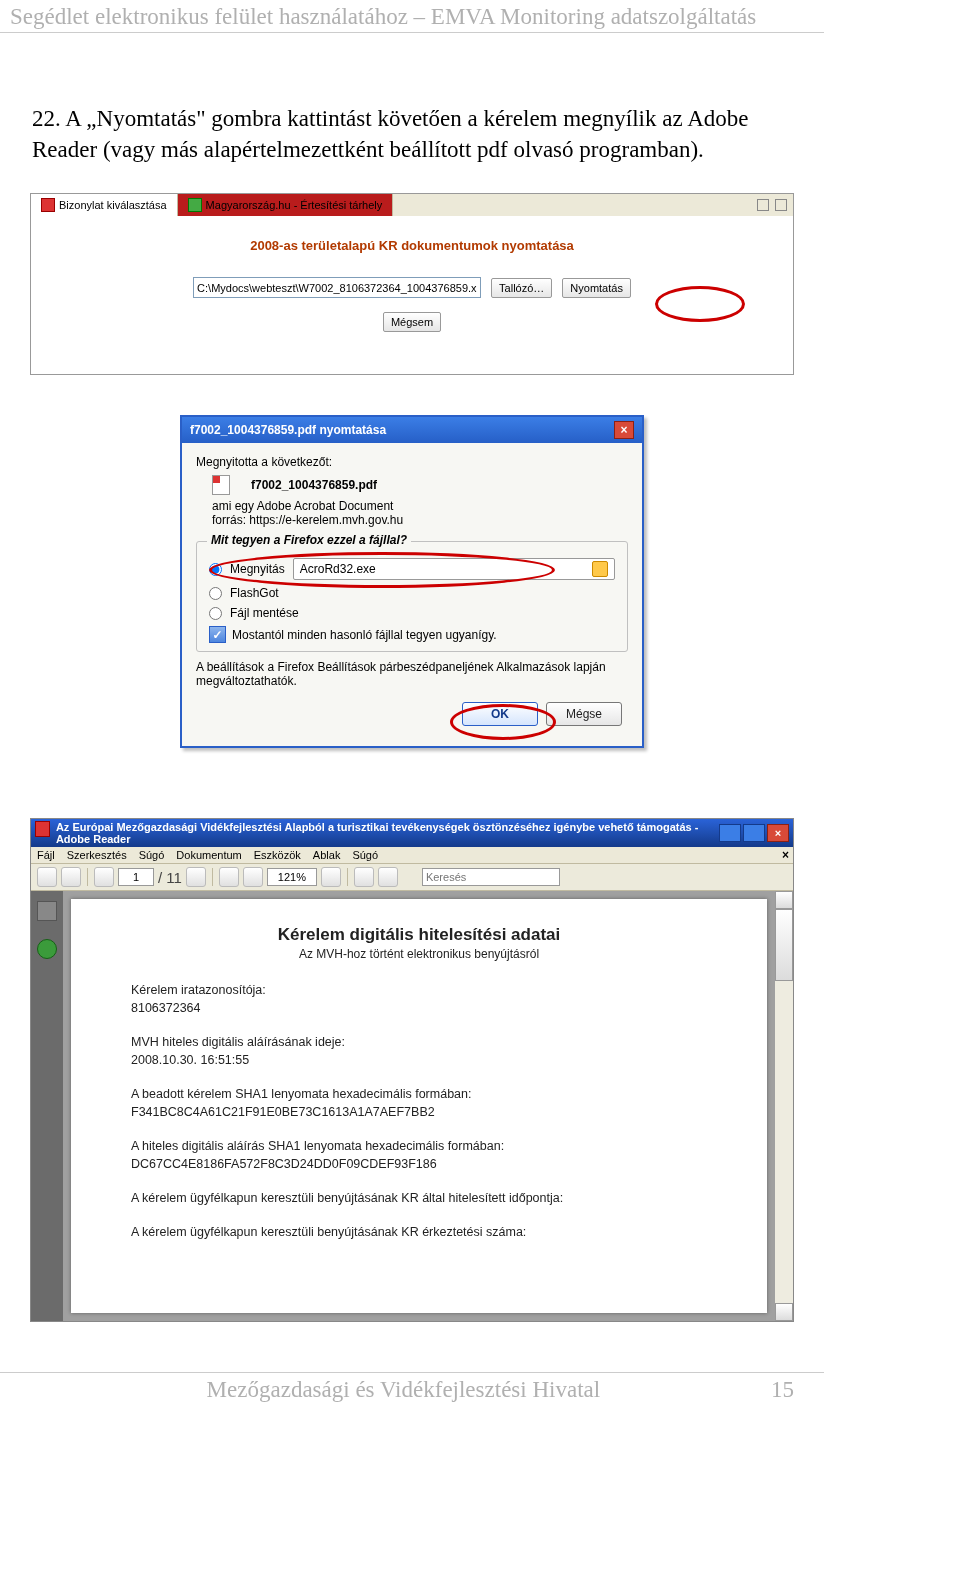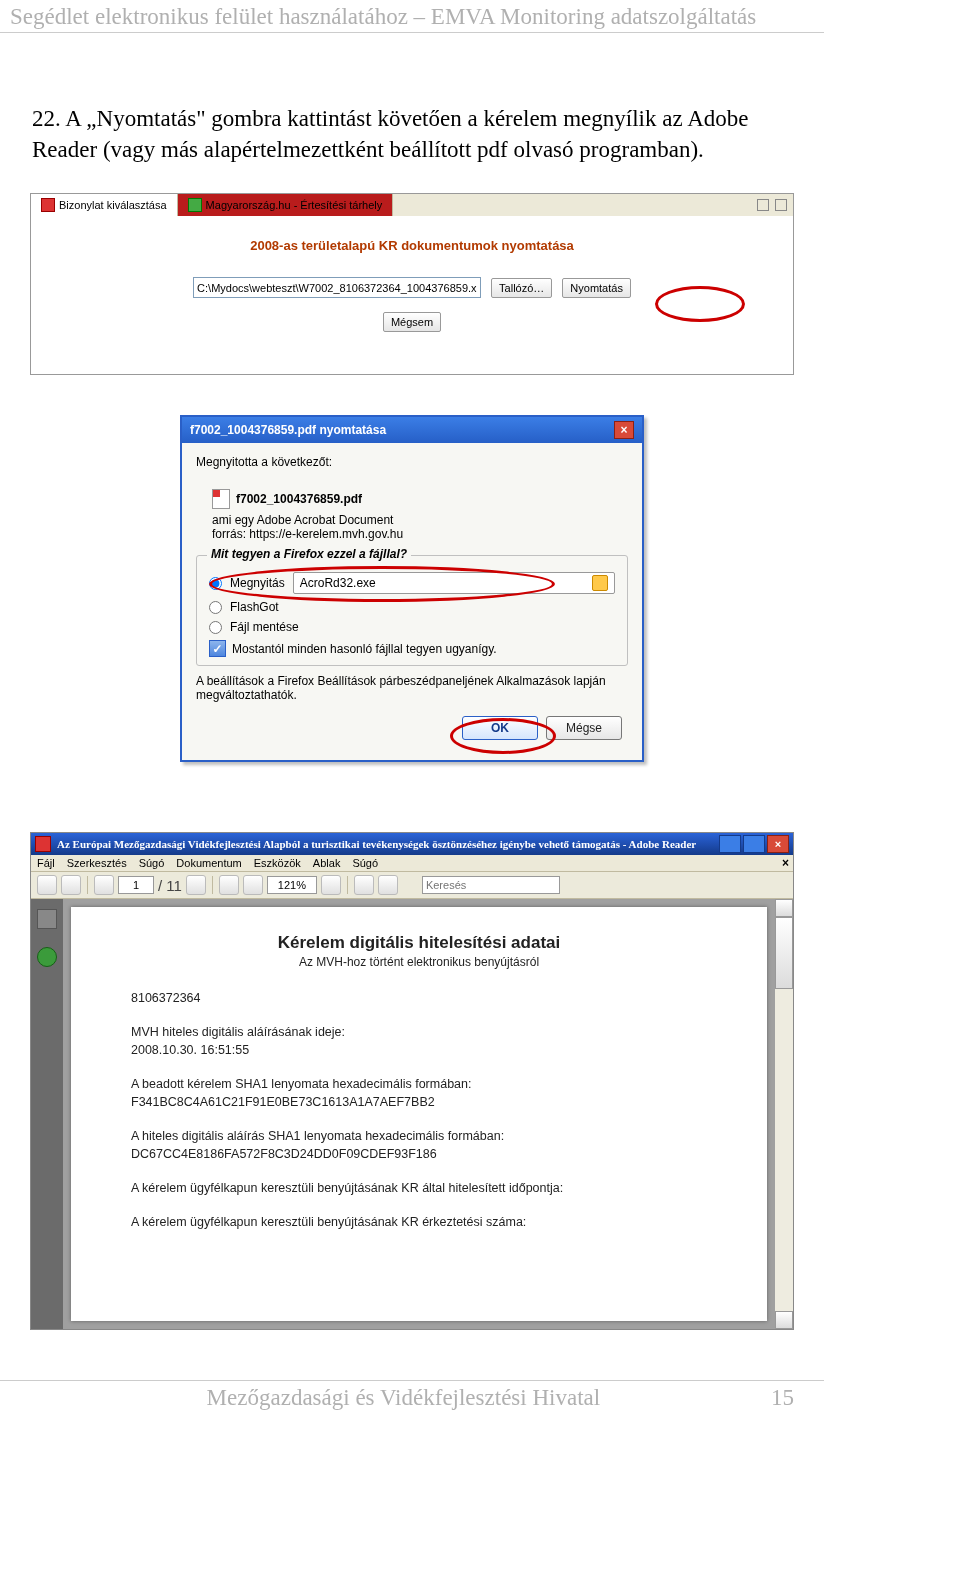--- a/index.html
+++ b/index.html
@@ -141,22 +141,22 @@
   border: 1px solid #8b2014;
   color: #fff;
   display: flex;
   align-items: center;
   justify-content: center;
   font-size: 12px;
   font-weight: bold;
 }
 .dl-body { padding: 12px 14px 10px 14px; background: #f7f7f3; }
 .dl-filerow {
-  display: flex; align-items: center; gap: 6px;
-  margin: 20px 0 4px 16px;
+  display: flex; align-items: center; gap: 21px;
+  margin: 6px 0 4px 16px;
 }
 .pdf-icon {
   width: 16px; height: 18px;
   background: #fff; border: 1px solid #999;
   position: relative;
 }
 .pdf-icon::before {
   content: ""; position: absolute; left: 0; top: 0;
   width: 7px; height: 7px; background: #d33;
 }
@@ -439,21 +439,21 @@
       <div class="dl-footer" style="position:relative;">
         <button class="dl-btn">OK</button>
         <button class="dl-btn secondary">Mégse</button>
         <div class="red-circ c3"></div>
       </div>
     </div>
   </div>
 
   <div class="reader-shot">
     <div class="reader-titlebar">
-      <div style="display:flex;align-items:center;font-family:Liberation Serif, serif;">
+      <div style="display:flex;align-items:flex-start;">
         <span class="ticon"></span>
         <span>Az Európai Mezőgazdasági Vidékfejlesztési Alapból a turisztikai tevékenységek ösztönzéséhez igénybe vehető támogatás - Adobe Reader</span>
       </div>
       <div class="winbtns">
         <div class="winbtn"></div>
         <div class="winbtn"></div>
         <div class="winbtn close">×</div>
       </div>
     </div>
     <div class="reader-menubar">
@@ -486,20 +486,21 @@
     </div>
     <div class="reader-canvas">
       <div class="reader-left">
         <span class="sideico"></span>
         <span class="sideico green"></span>
       </div>
       <div class="reader-doc-area">
         <div class="reader-page">
           <div class="rp-title">Kérelem digitális hitelesítési adatai</div>
           <div class="rp-sub">Az MVH-hoz történt elektronikus benyújtásról</div>
+          <div class="rp-line">Kérelem iratazonosítója:</div>
           <div class="rp-line">8106372364</div>
           <div class="rp-gap"></div>
           <div class="rp-line">MVH hiteles digitális aláírásának ideje:</div>
           <div class="rp-line">2008.10.30. 16:51:55</div>
           <div class="rp-gap"></div>
           <div class="rp-line">A beadott kérelem SHA1 lenyomata hexadecimális formában:</div>
           <div class="rp-line">F341BC8C4A61C21F91E0BE73C1613A1A7AEF7BB2</div>
           <div class="rp-gap"></div>
           <div class="rp-line">A hiteles digitális aláírás SHA1 lenyomata hexadecimális formában:</div>
           <div class="rp-line">DC67CC4E8186FA572F8C3D24DD0F09CDEF93F186</div>

